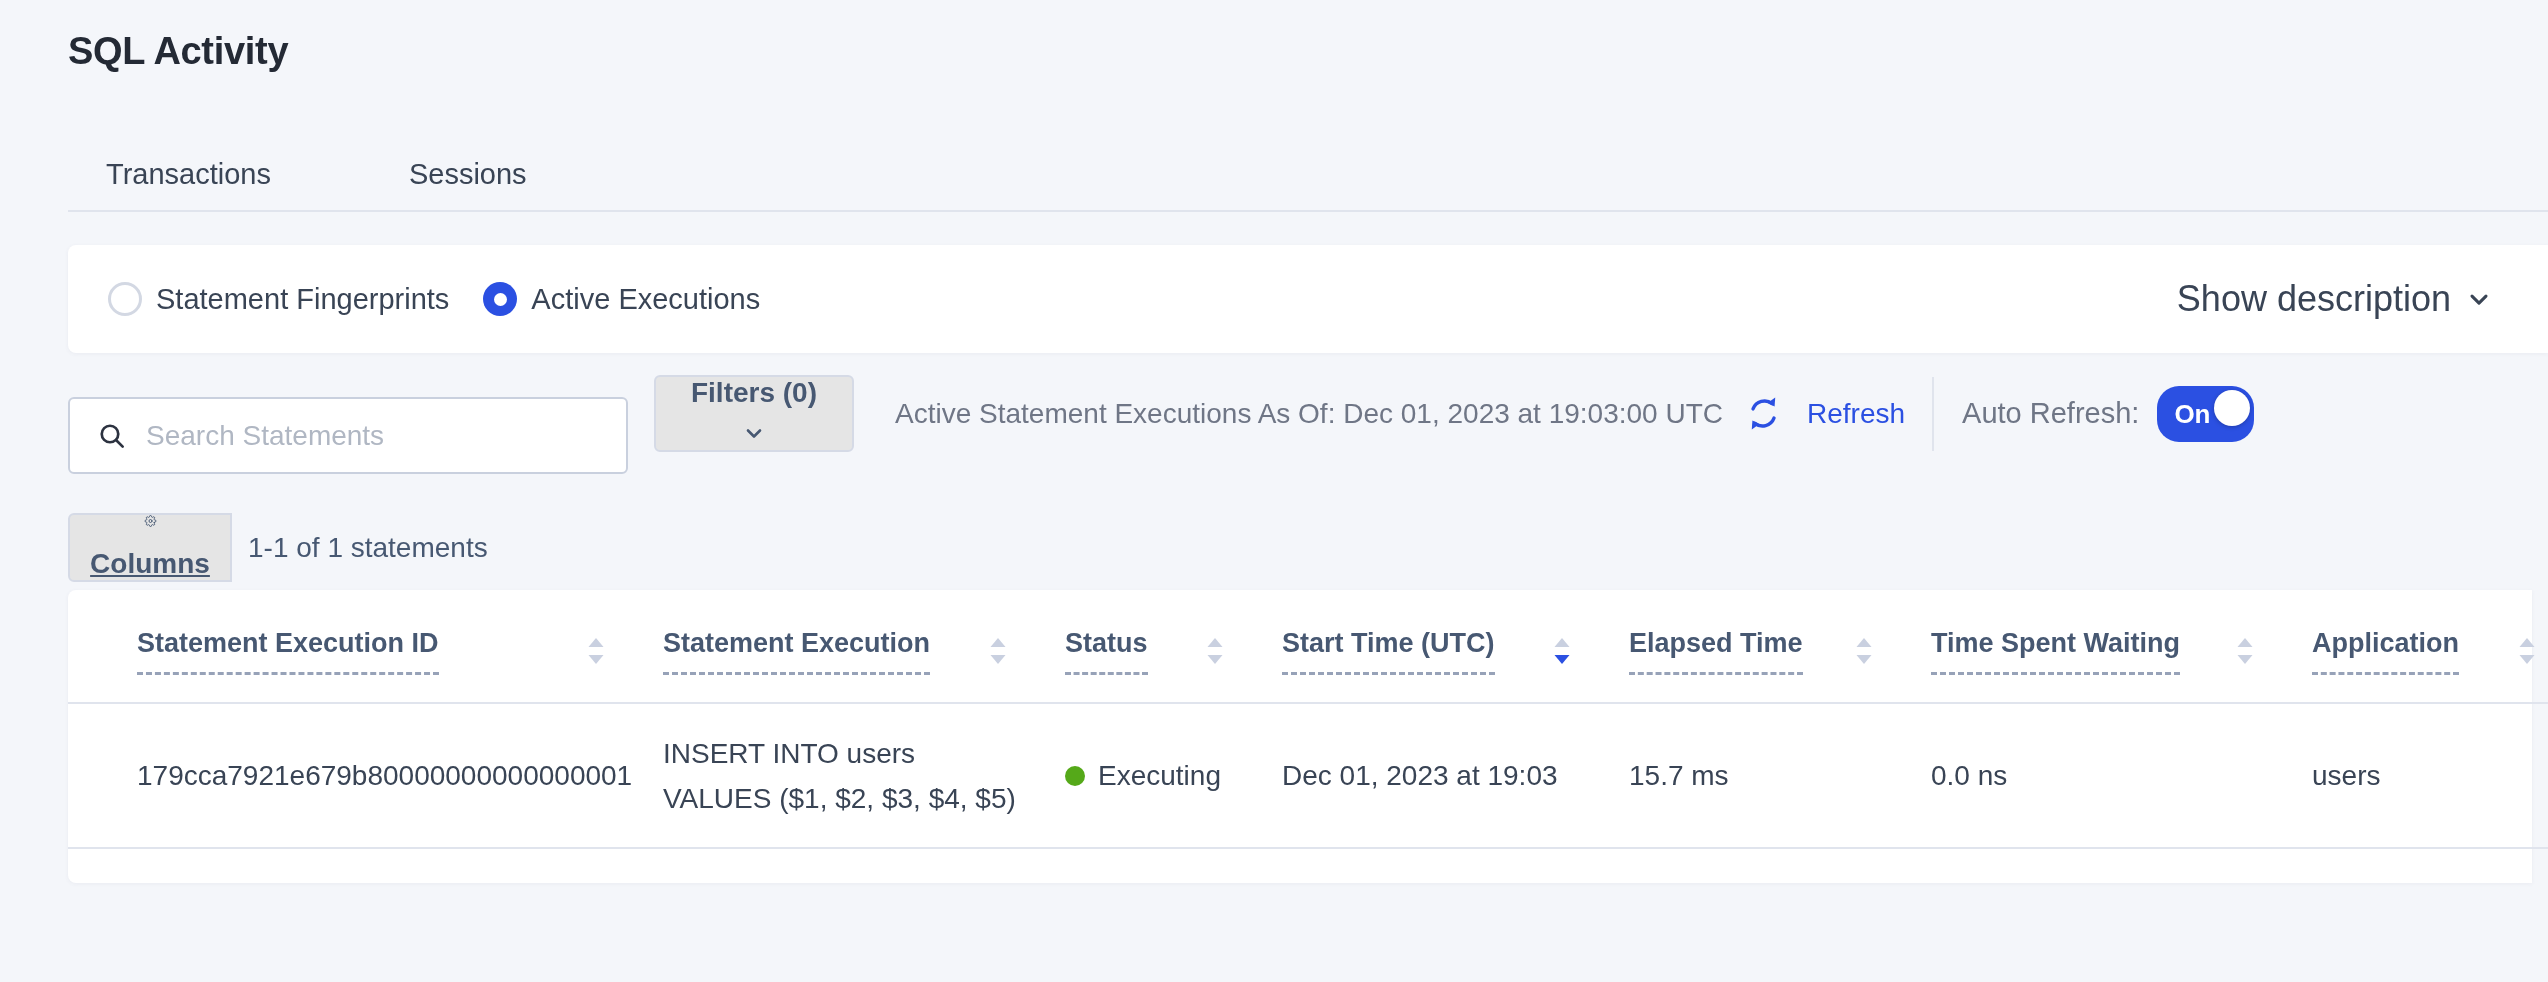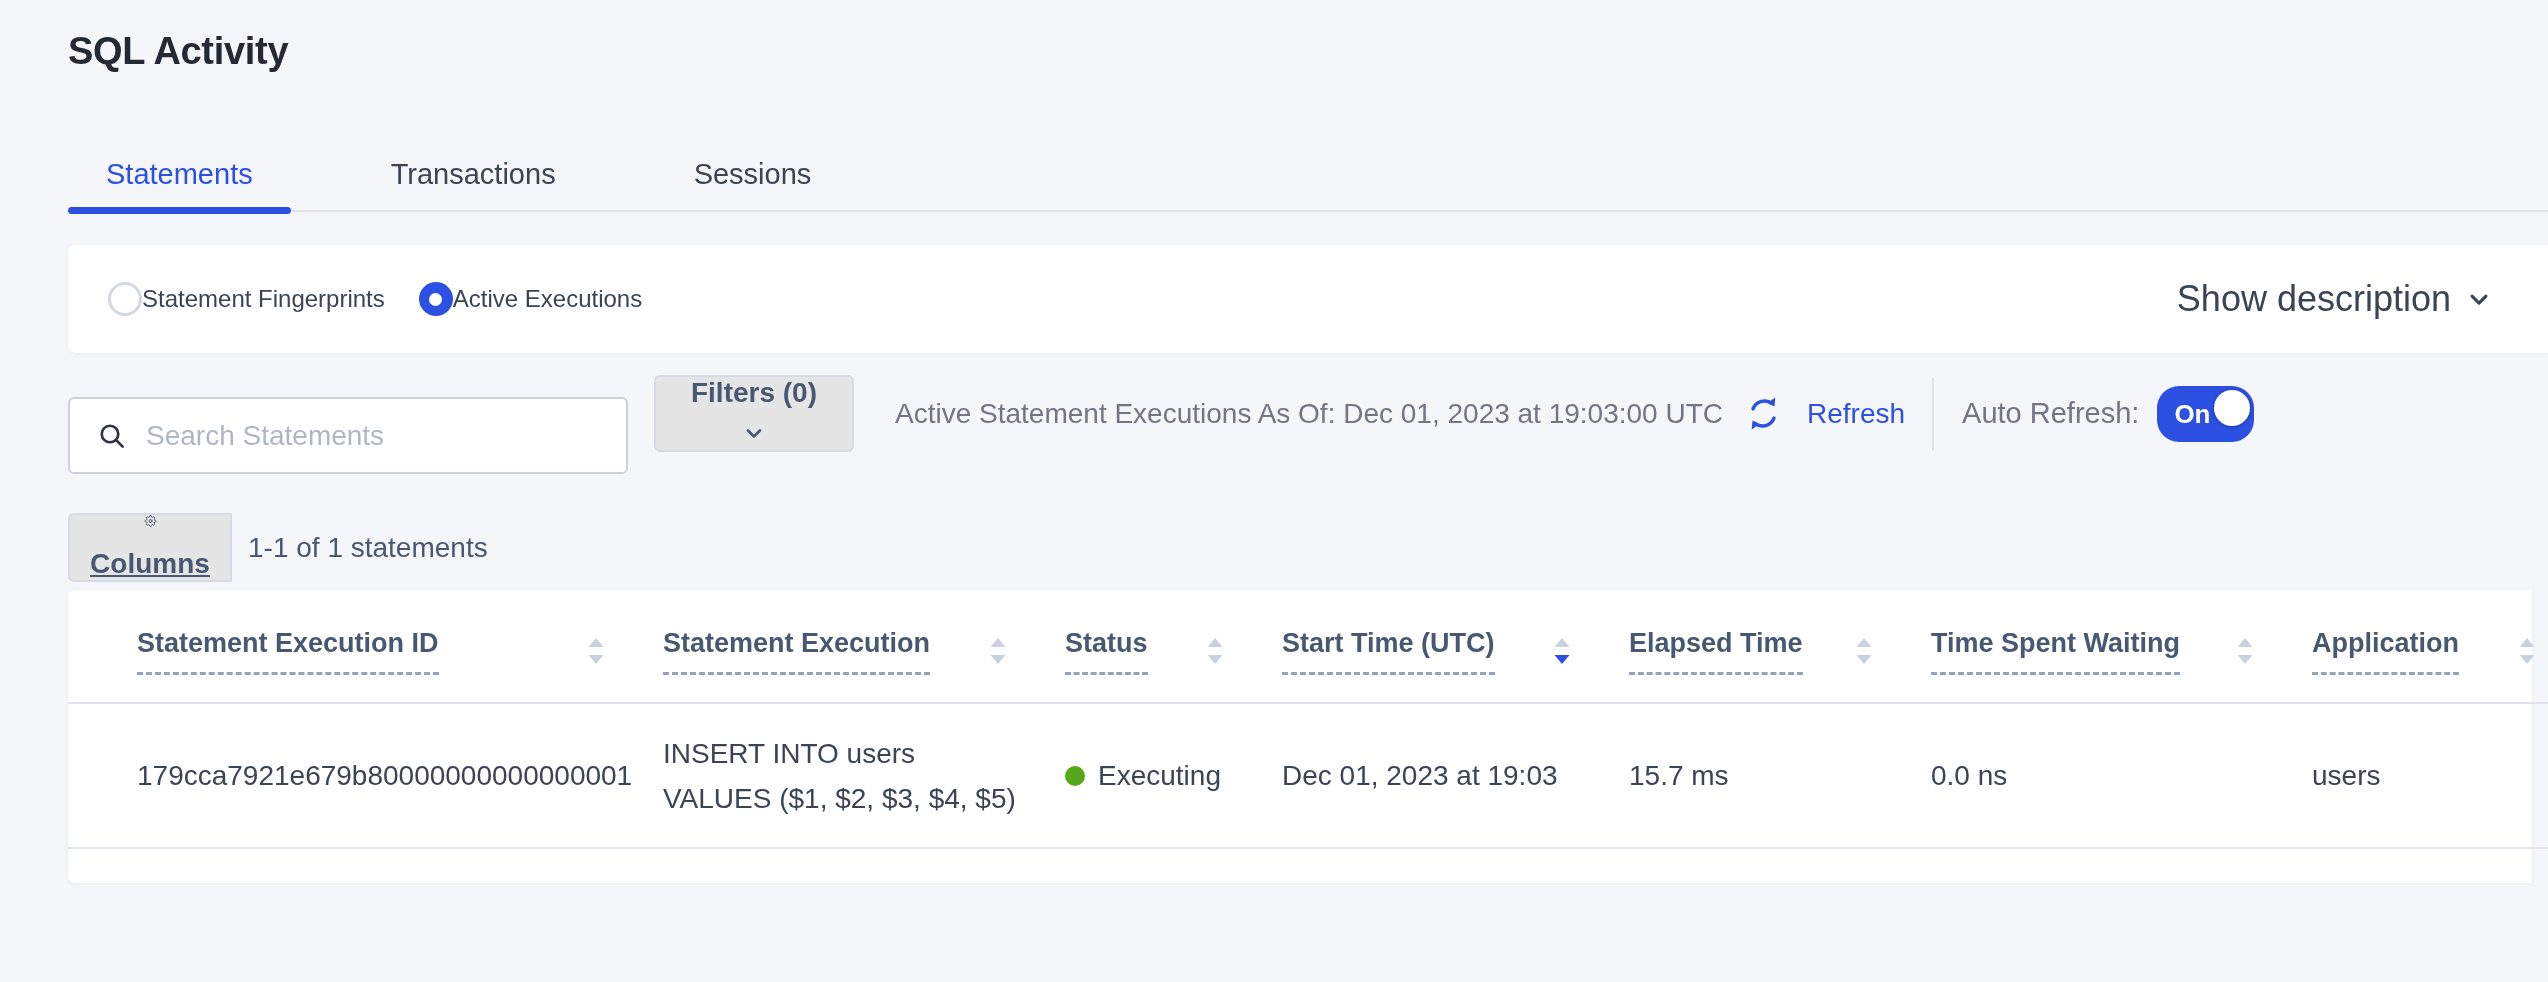--- a/index.html
+++ b/index.html
@@ -19,21 +19,21 @@
   .tab.active{color:var(--accent);}
   .tab.active::after{content:"";position:absolute;left:0;right:0;bottom:-4px;height:7px;border-radius:4px;background:var(--accent);}
 
   
   .radio-card{position:absolute;left:68px;right:0;top:245px;height:108px;background:var(--card);border-radius:8px 0 0 8px;
     box-shadow:0 1px 4px rgba(60,70,100,.06);display:flex;align-items:center;padding-left:40px;}
   .radio-opt{display:flex;align-items:center;cursor:pointer;}
   .radio-circle{width:34px;height:34px;border-radius:50%;border:3px solid #d3d8e3;background:#fff;flex:none;}
   .radio-opt.selected .radio-circle{border:none;background:var(--accent);position:relative;}
   .radio-opt.selected .radio-circle::after{content:"";position:absolute;left:50%;top:50%;width:13px;height:13px;margin:-6.5px 0 0 -6.5px;border-radius:50%;background:#fff;}
-  .radio-label{font-size:24px;color:var(--text);}
+  .radio-label{font-size:29px;color:var(--text);margin-left:14px;}
   .radio-opt + .radio-opt{margin-left:34px;}
   .show-desc{margin-left:auto;margin-right:55px;display:flex;align-items:center;gap:14px;font-size:36px;color:var(--text);cursor:pointer;}
 
   
   .controls{position:absolute;left:68px;right:0;top:375px;height:77px;display:flex;align-items:center;}
   .search-box{width:560px;height:77px;background:#fff;border:2px solid var(--border-strong);border-radius:6px;display:flex;align-items:center;padding:0 20px 0 26px;margin-top:44px;}
   .search-box input{border:none;outline:none;flex:1;font-size:28px;color:var(--text);margin-left:18px;font-family:inherit;background:transparent;}
   .search-box input::placeholder{color:var(--ph);}
   .btn{background:#e5e5e5;border:2px solid var(--border);border-radius:6px;display:flex;align-items:center;justify-content:flex-start;cursor:pointer;flex-direction:column;}
   .filters-btn{margin-left:26px;width:200px;height:77px;font-size:28px;font-weight:600;color:var(--slate);gap:12px;}
@@ -69,23 +69,20 @@
   .status-dot{width:20px;height:20px;border-radius:50%;background:var(--green);margin-right:13px;flex:none;}
 
   svg{display:block;}
 </style>
 </head>
 <body>
 
 <h1 class="page-title">SQL Activity</h1>
 
 <div class="tabbar">
-  <div class="tab active">
-      <span>Statements</span>
-    </div>
   <div class="tab">
       <span>Transactions</span>
     </div>
   <div class="tab">
       <span>Sessions</span>
     </div>
 </div>
 
 <div class="radio-card">
   <div class="radio-opt">

